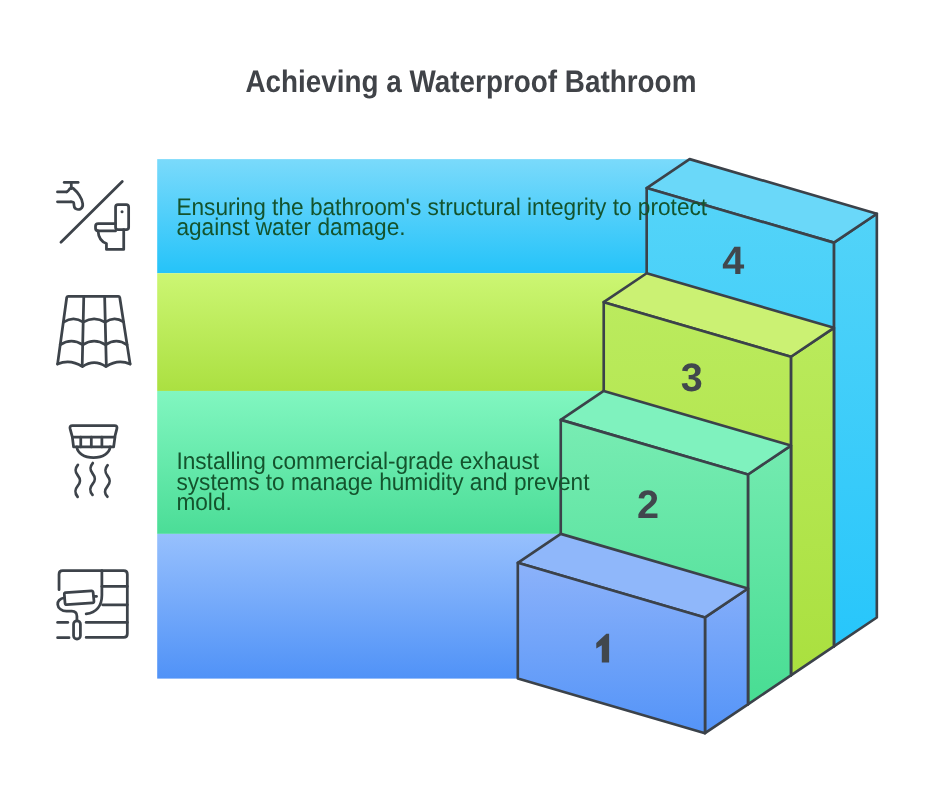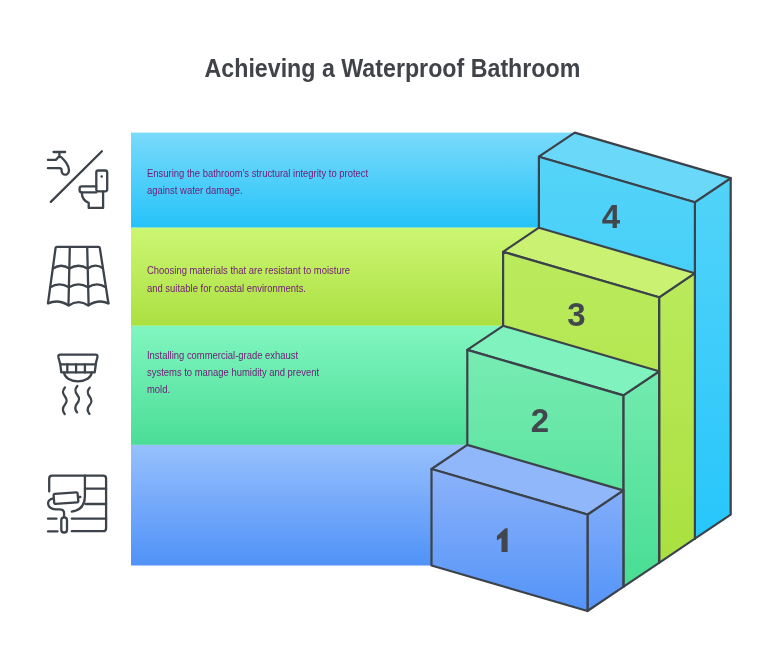--- a/index.html
+++ b/index.html
@@ -1,21 +1,21 @@
 <!DOCTYPE html>
 <html><head>
 <meta charset="utf-8">
 <style>
   html,body{margin:0;padding:0;background:#ffffff;}
   #stage{position:relative;width:780px;height:661px;overflow:hidden;background:#ffffff;
          font-family:"Liberation Sans",sans-serif;}
   .title{position:absolute;left:0;top:0;width:784px;text-align:center;
          font-weight:bold;font-size:26px;color:#404348;line-height:26px;}
   .title span{display:inline-block;transform:scaleX(0.893);transform-origin:50% 50%;white-space:nowrap;}
-  .btxt{position:absolute;left:146.8px;font-size:10px;line-height:17.2px;color:#701a75;}
+  .btxt{position:absolute;left:146.8px;font-size:20px;line-height:17.2px;color:#14532d;}
   .btxt span{display:inline-block;transform:scaleX(0.944);transform-origin:0 0;white-space:nowrap;}
   svg{position:absolute;left:0;top:0;}
 </style>
 </head>
 <body>
 <div id="stage">
 <svg width="780" height="661" viewBox="0 0 780 661">
   <defs>
     <linearGradient id="gb1" gradientUnits="userSpaceOnUse" x1="0" y1="132.6" x2="0" y2="227.7">
       <stop offset="0" stop-color="#7adafb"></stop>
@@ -123,15 +123,14 @@
     <path d="M54.7,493.9 L76.2,492.4 Q77.5,492.3 77.6,493.6 L78.3,500.9 Q78.4,502.2 77.1,502.3 L55.6,503.9 Q54.3,504 54.2,502.7 L53.6,495.3 Q53.5,494 54.7,493.9 Z"></path>
     <path d="M78.4,497 H80.4"></path>
     <path d="M53.6,498.3 C49.8,498.7 47.8,501.2 48.1,503.8 C48.4,506.9 51.6,509.3 55.4,509.3 L59.8,509.3 C62.6,509.3 64.1,511 64.1,513.6 L64.1,517.3"></path>
     <rect x="61.3" y="517.3" width="5.7" height="15.2" rx="2.8"></rect>
   </g>
 </svg>
 
 <div class="title" style="top:55.4px;"><span>Achieving a Waterproof Bathroom</span></div>
 
 <div class="btxt" style="top:164.6px;"><span>Ensuring the bathroom's structural integrity to protect<br>against water damage.</span></div>
-<div class="btxt" style="top:262.3px;"><span>Choosing materials that are resistant to moisture<br>and suitable for coastal environments.</span></div>
-<div class="btxt" style="top:347px;"><span>Installing commercial-grade exhaust<br>systems to manage humidity and prevent<br>mold.</span></div>
+<div class="btxt" style="top:377px;"><span>Installing commercial-grade exhaust<br>systems to manage humidity and prevent<br>mold.</span></div>
 </div>
 
 </body></html>

